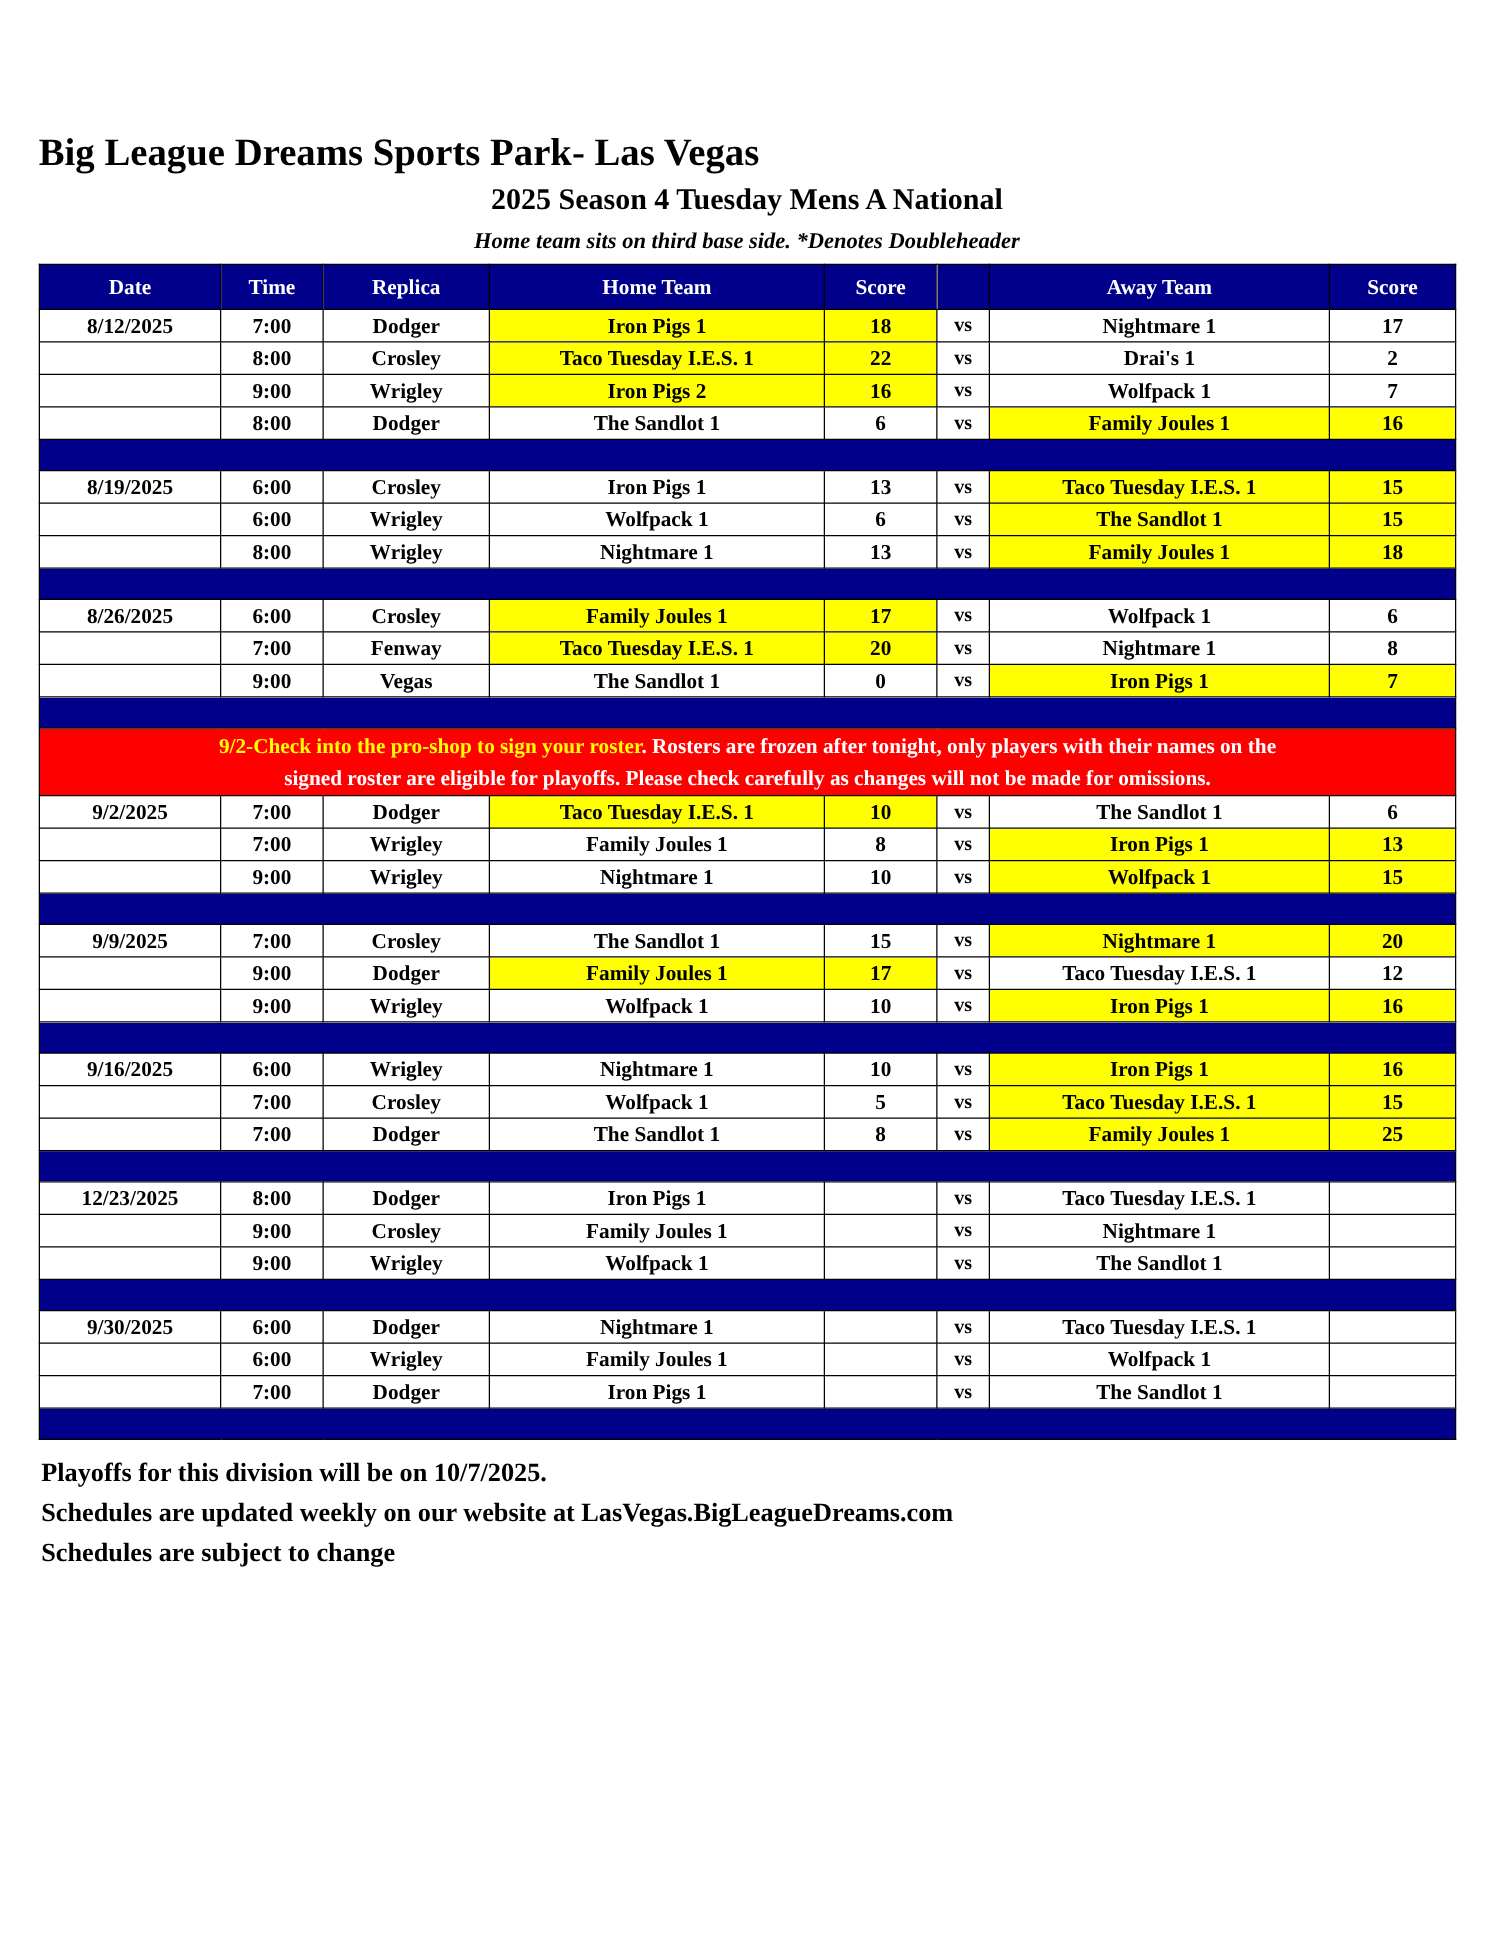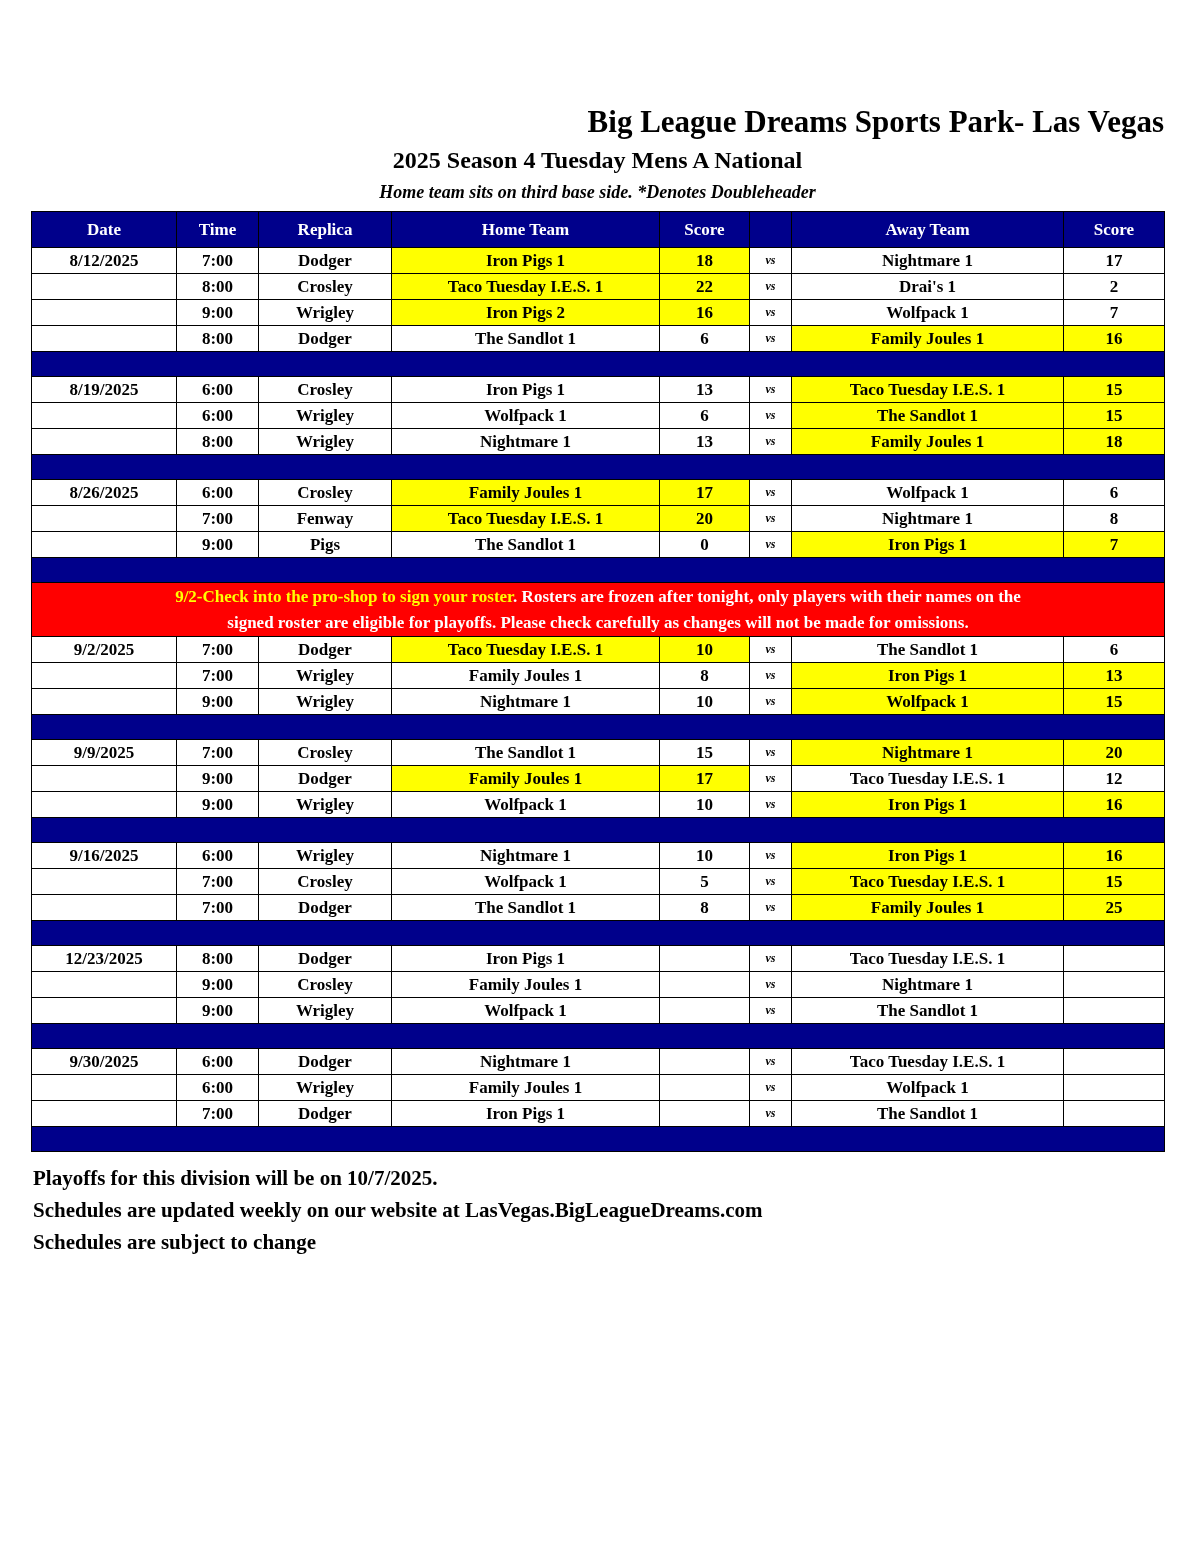--- a/index.html
+++ b/index.html
@@ -5,21 +5,21 @@
   * { box-sizing: border-box; }
   html, body {
     margin: 0; padding: 0;
     width: 1196px; height: 1547px;
     background: #ffffff;
     color: #000000;
     font-family: "Liberation Serif", serif;
   }
   .page { width: 1133px; margin: 0 0 0 31px; padding-top: 104px; }
 
-  .title    { text-align: right; font-size: 31px; font-weight: bold; margin: 0; }
+  .title    { text-align: left; font-size: 31px; font-weight: bold; margin: 0; }
   .subtitle { text-align: center; font-size: 24px; font-weight: bold; margin: 7px 0 0 0; }
   .note     { text-align: center; font-size: 18px; font-weight: bold; font-style: italic; margin: 8px 0 8px 0; }
 
   table.schedule {
     border-collapse: collapse;
     table-layout: fixed;
     width: 1133px;
     font-size: 17px;
     font-weight: bold;
   }
@@ -31,21 +31,21 @@
     height: 26px;
     overflow: hidden;
     white-space: nowrap;
   }
   table.schedule thead th {
     background: var(--blue, #00008B);
     color: #ffffff;
     height: 36px;
   }
   td.win { background: var(--yellow, #FFFF00); }
-  td.vs  { font-style: italic; font-size: 12px; }
+  td.vs  { font-size: 16px; }
 
   tr.sep-row td {
     background: var(--blue, #00008B);
     height: 25px;
     padding: 0;
   }
   tr.banner-row td {
     background: var(--red, #FF0000);
     color: #ffffff;
     height: 54px;
@@ -183,21 +183,21 @@
           <td>Fenway</td>
           <td class="win">Taco Tuesday I.E.S. 1</td>
           <td class="win">20</td>
           <td class="vs">vs</td>
           <td>Nightmare 1</td>
           <td>8</td>
         </tr>
         <tr>
           <td></td>
           <td>9:00</td>
-          <td>Pigs</td>
+          <td>Vegas</td>
           <td>The Sandlot 1</td>
           <td>0</td>
           <td class="vs">vs</td>
           <td class="win">Iron Pigs 1</td>
           <td class="win">7</td>
         </tr>
         <tr class="sep-row">
           <td colspan="8"></td>
         </tr>
         <tr class="banner-row">

